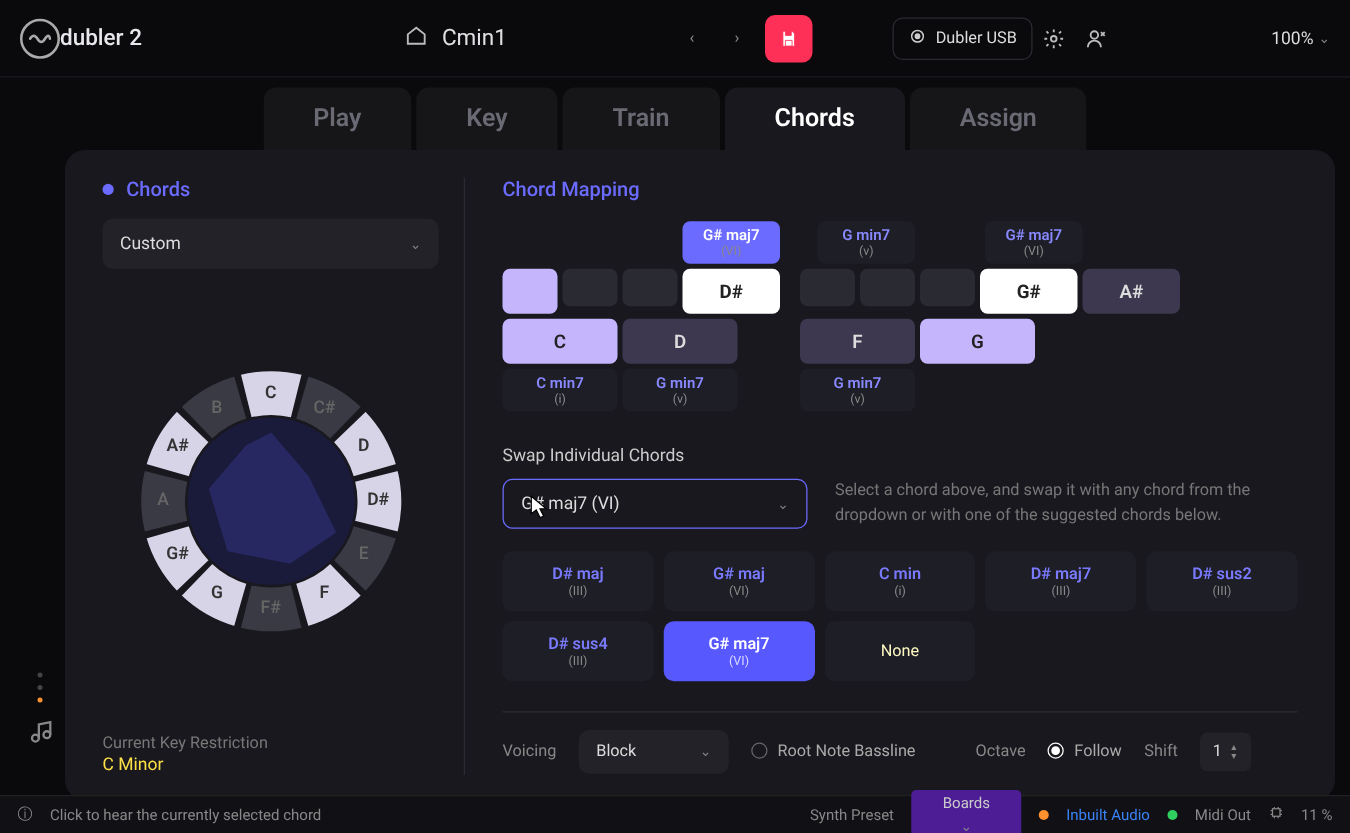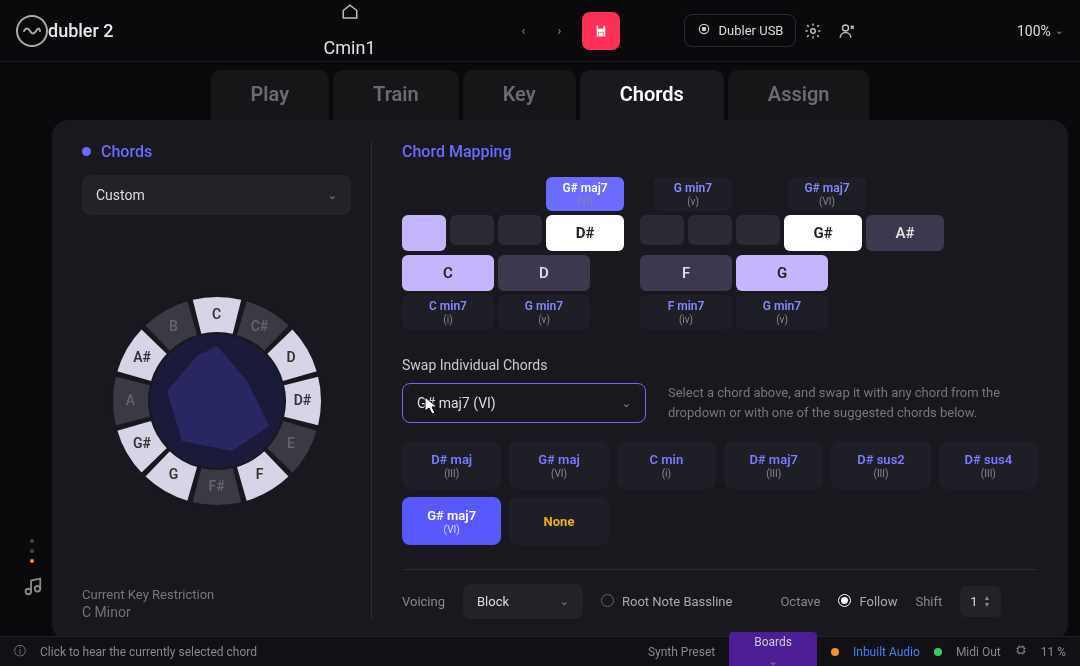--- a/index.html
+++ b/index.html
@@ -3,21 +3,21 @@
 <meta charset="utf-8">
 <style>
   * { box-sizing: border-box; margin: 0; padding: 0; font-family: -apple-system, BlinkMacSystemFont, "Segoe UI", Roboto, sans-serif; }
   body { background: #0a0a0d; color: #e8e8ec; width: 1080px; height: 666px; overflow: hidden; font-size: 13px; }
 
   
   .topbar { height: 62px; display: flex; align-items: center; padding: 4px 16px; border-bottom: 1px solid #1a1a20; }
   .logo-circle { width: 32px; height: 32px; border-radius: 50%; border: 2px solid #aaa; display: flex; align-items: center; justify-content: center; }
   .logo-circle svg { stroke: #aaa; }
   .app-title { font-size: 18px; font-weight: 500; color: #e8e8ec; }
-  .home-group { display: flex; align-items: center; gap: 12px; margin-left: 210px; flex-direction: column; }
+  .home-group { display: flex; align-items: center; gap: 12px; margin-left: 210px; }
   .home-icon { color: #bbb; font-size: 16px; }
   .song-name { font-size: 18px; color: #e0e0e4; }
   .nav-arrows { display: flex; gap: 0; margin-left: 130px; }
   .nav-arrow { width: 36px; height: 36px; display: flex; align-items: center; justify-content: center; color: #888; cursor: pointer; border-radius: 6px; }
   .save-btn { width: 38px; height: 38px; background: #ff3057; border-radius: 8px; display: flex; align-items: center; justify-content: center; margin-left: 4px; cursor: pointer; }
   .device-pill { display: flex; align-items: center; gap: 8px; border: 1px solid #2a2a32; border-radius: 8px; padding: 7px 12px; margin-left: 64px; color: #ddd; cursor: pointer; }
   .icon-btn { width: 34px; height: 34px; display: flex; align-items: center; justify-content: center; color: #bbb; cursor: pointer; border-radius: 6px; }
   .zoom { margin-left: auto; color: #ddd; font-size: 14px; display: flex; align-items: center; gap: 4px; text-align: center; }
 
   
@@ -41,21 +41,21 @@
   .chev { color: #888; font-size: 11px; }
 
   
   .wheel-wrap { flex: 1; display: flex; align-items: center; justify-content: center; position: relative; }
   .wheel { position: relative; width: 220px; height: 220px; }
   .wheel svg { width: 100%; height: 100%; }
   .note-label { position: absolute; width: 30px; text-align: center; font-size: 14px; font-weight: 600; color: #333; }
   .note-label.dim { color: #666; font-weight: 500; }
   .key-restriction { margin-top: auto; }
   .key-restriction .t { color: #777; font-size: 13px; }
-  .key-restriction .v { color: #737373; font-size: 14px; margin-top: 2px; }
+  .key-restriction .v { color: #fde047; font-size: 14px; margin-top: 2px; }
 
   
   .mapping-title { color: #6b6bff; font-size: 16px; font-weight: 500; margin-bottom: 16px; }
   .chord-rows { display: flex; gap: 16px; margin-bottom: 28px; }
   .chord-group { display: flex; flex-direction: column; gap: 4px; }
   .row-top, .row-mid, .row-bot { display: flex; gap: 4px; }
   .block { border-radius: 6px; display: flex; flex-direction: column; align-items: center; justify-content: center; font-size: 13px; font-weight: 600; cursor: pointer; }
   .block.small { height: 30px; }
   .block.chord { height: 34px; font-size: 12px; background: #1e1e26; color: #8888ff; }
   .block.chord .num { font-size: 10px; color: #888; font-weight: 400; margin-top: 1px; }
@@ -63,28 +63,28 @@
   .block.note.dark { background: #3d3850; color: #ddd; }
   .block.sel { background: #6b6bff; color: #fff; }
   .block.empty { background: #2a2a32; }
 
   
   .swap-label { color: #ccc; font-size: 14px; margin-bottom: 10px; }
   .swap-row { display: flex; gap: 22px; align-items: flex-start; margin-bottom: 18px; }
   .swap-select { width: 244px; border: 1.5px solid #6b6bff; border-radius: 8px; padding: 11px 14px; background: #18181e; display: flex; align-items: center; justify-content: space-between; color: #ddd; cursor: pointer; font-size: 14px; }
   .swap-help { flex: 1; color: #777; font-size: 13px; line-height: 1.5; }
 
-  .sug-grid { display: grid; grid-template-columns: repeat(6, 1fr); gap: 8px; margin-bottom: 20px; }
+  .sug-grid { display: grid; grid-template-columns: repeat(5, 1fr); gap: 8px; margin-bottom: 20px; }
   .sug { background: #1e1e26; border-radius: 8px; height: 48px; display: flex; flex-direction: column; align-items: center; justify-content: center; cursor: pointer; }
   .sug .name { color: #7a7aff; font-size: 13px; font-weight: 600; }
   .sug .num { color: #888; font-size: 10px; margin-top: 1px; }
   .sug.active { background: #5858ff; }
   .sug.active .name { color: #fff; }
   .sug.active .num { color: #d8d8ff; }
-  .sug.none .name { color: #eab308; font-weight: 700; }
+  .sug.none .name { color: #fef9c3; font-weight: 400; }
 
   .divider { height: 1px; background: #2a2a32; margin: 4px 0 14px; }
 
   .voicing-row { display: flex; align-items: center; gap: 18px; font-size: 13px; }
   .vlabel { color: #888; }
   .vselect { background: #222228; border-radius: 8px; padding: 10px 14px; min-width: 120px; display: flex; align-items: center; justify-content: space-between; color: #ddd; cursor: pointer; }
   .radio-item { display: flex; align-items: flex-start; gap: 8px; color: #aaa; cursor: pointer; }
   .radio-circle { width: 13px; height: 13px; border-radius: 50%; border: 1.5px solid #666; display: flex; align-items: center; justify-content: center; }
   .radio-circle.on { border-color: #fff; }
   .radio-circle.on::after { content: ''; width: 7px; height: 7px; border-radius: 50%; background: #fff; }
@@ -152,22 +152,22 @@
       </svg>
   </div>
   <div class="zoom">
     <span>100%</span>
       <span class="chev">⌄</span>
   </div>
 </div>
 
 <div class="tabs">
   <div class="tab">Play</div>
+  <div class="tab">Key</div>
   <div class="tab">Train</div>
-  <div class="tab">Key</div>
   <div class="tab active">Chords</div>
   <div class="tab">Assign</div>
 </div>
 
 <div class="main-wrap">
   <div class="left-strip">
     <div class="dot"></div>
       <div class="dot"></div>
       <div class="dot" style="background:#ff9030"></div>
     <div class="wave-icon">
@@ -266,24 +266,20 @@
               <div class="block small empty" style="width: 44px;"></div>
               <div class="block small empty" style="width: 44px;"></div>
               <div class="block small note" style="width: 78px; background: rgb(255, 255, 255); color: rgb(34, 34, 34); font-weight: 700;">G#</div>
               <div class="block small note dark" style="width: 78px;">A#</div>
             </div>
             <div class="row-mid">
               <div class="block note dark" style="height: 36px; width: 92px;">F</div>
               <div class="block note" style="height: 36px; width: 92px;">G</div>
             </div>
             <div class="row-bot">
-              <div class="block chord" style="width: 92px;">
-                <span>F min7</span>
-                <span class="num">(iv)</span>
-              </div>
               <div class="block chord" style="width: 92px;">
                 <span>G min7</span>
                 <span class="num">(v)</span>
               </div>
             </div>
           </div>
         </div>
 
       <div class="swap-label">Swap Individual Chords</div>
       <div class="swap-row">

